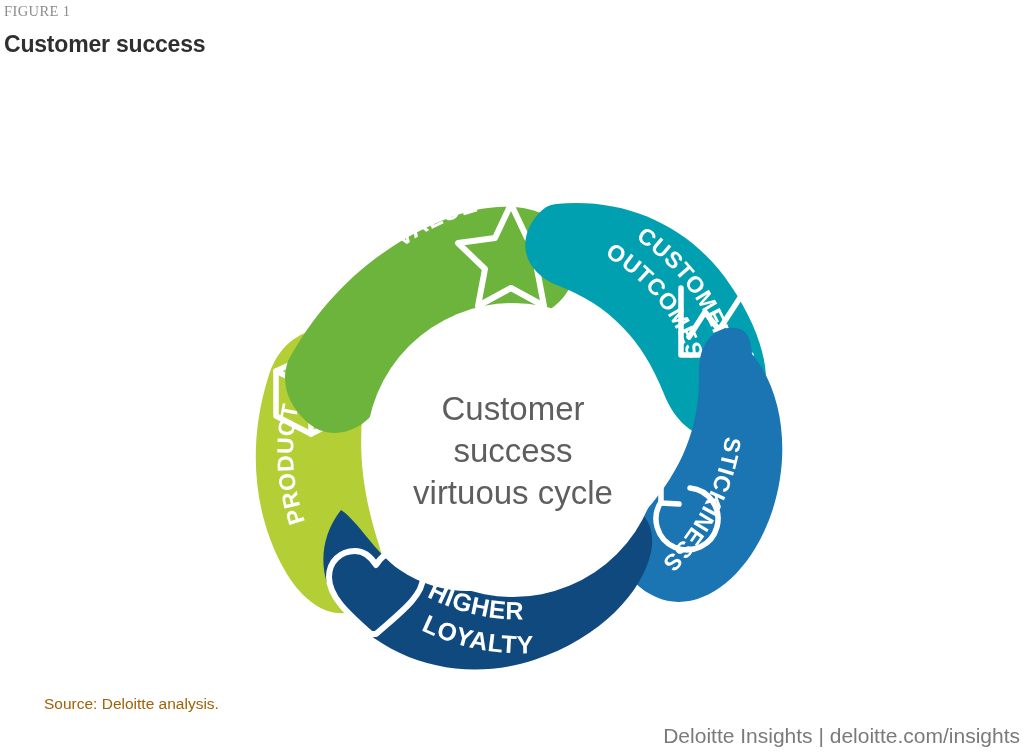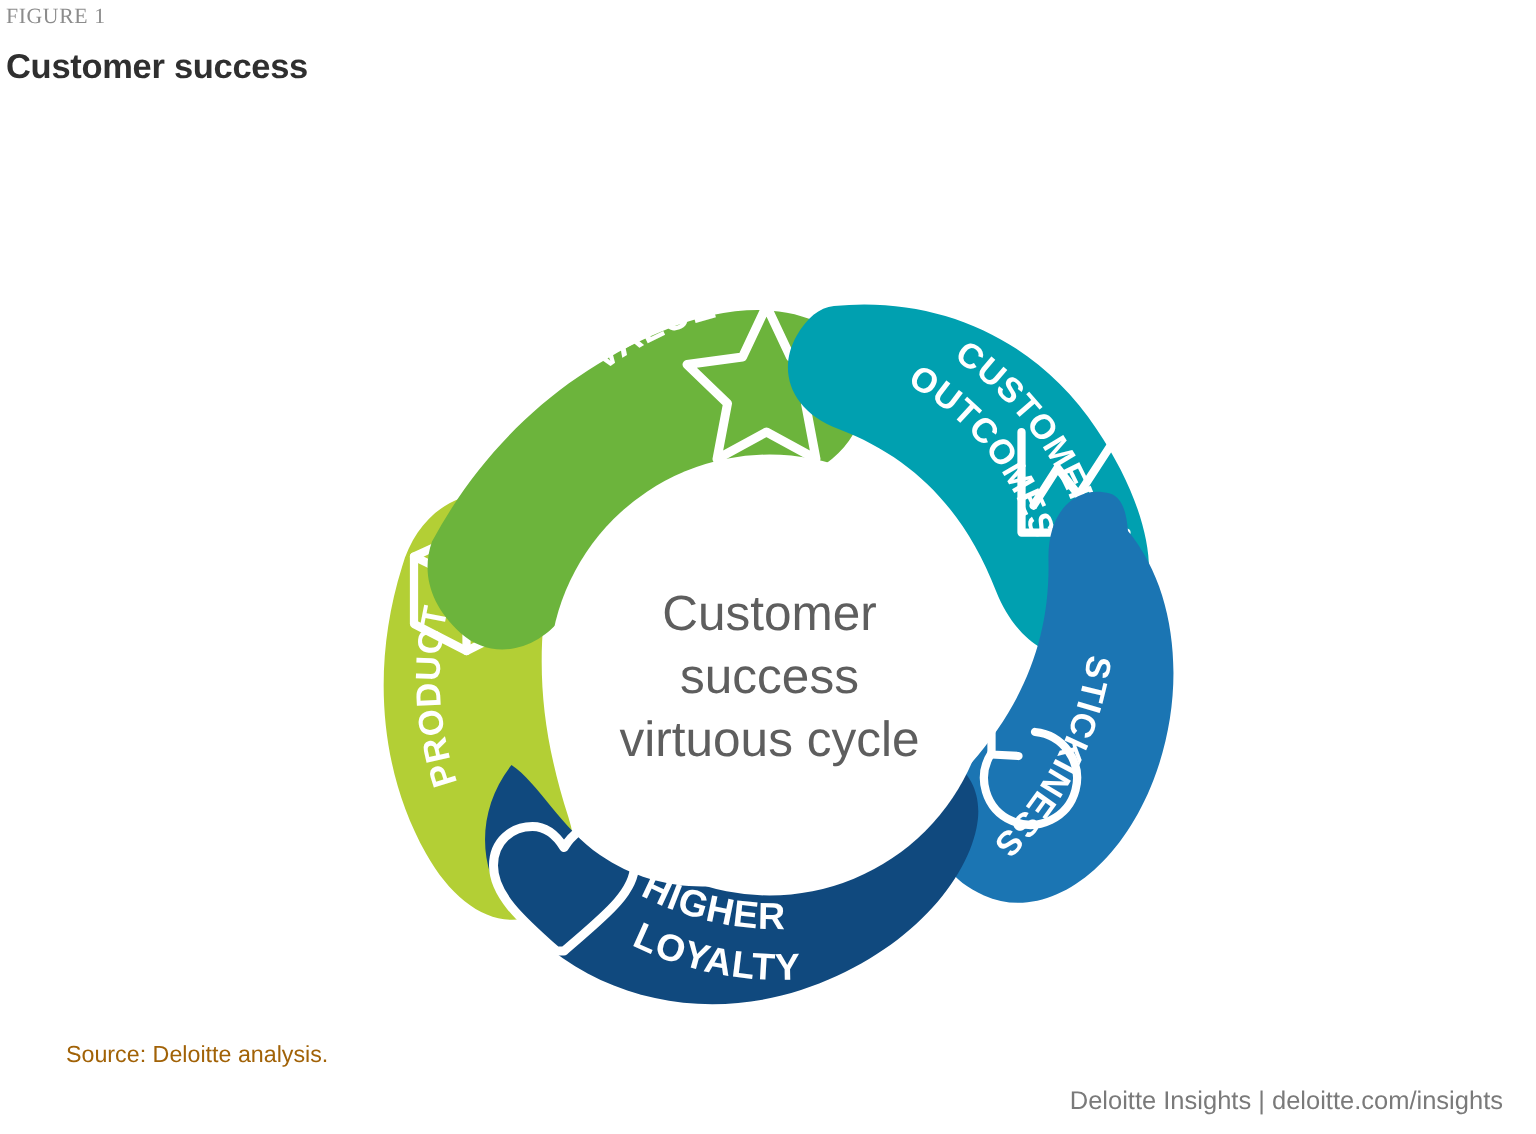--- a/index.html
+++ b/index.html
@@ -80,24 +80,24 @@
     left: 5px;
     top: 695px;
     font-family: "Liberation Sans", sans-serif;
     font-size: 15.5px;
     color: #a16207;
     white-space: nowrap;
     margin-left: 39px;
   }
   #insights-credit {
     position: absolute;
-    right: 22px;
+    right: 4px;
     top: 724px;
     font-family: "Liberation Sans", sans-serif;
-    font-size: 17px;
+    font-size: 21px;
     color: #7a7a7a;
     white-space: nowrap;
   }
 </style>
 </head>
 <body>
 
 <div id="figure-header">
   <div id="figure-eyebrow">FIGURE 1</div>
   <div id="figure-title">Customer success</div>

